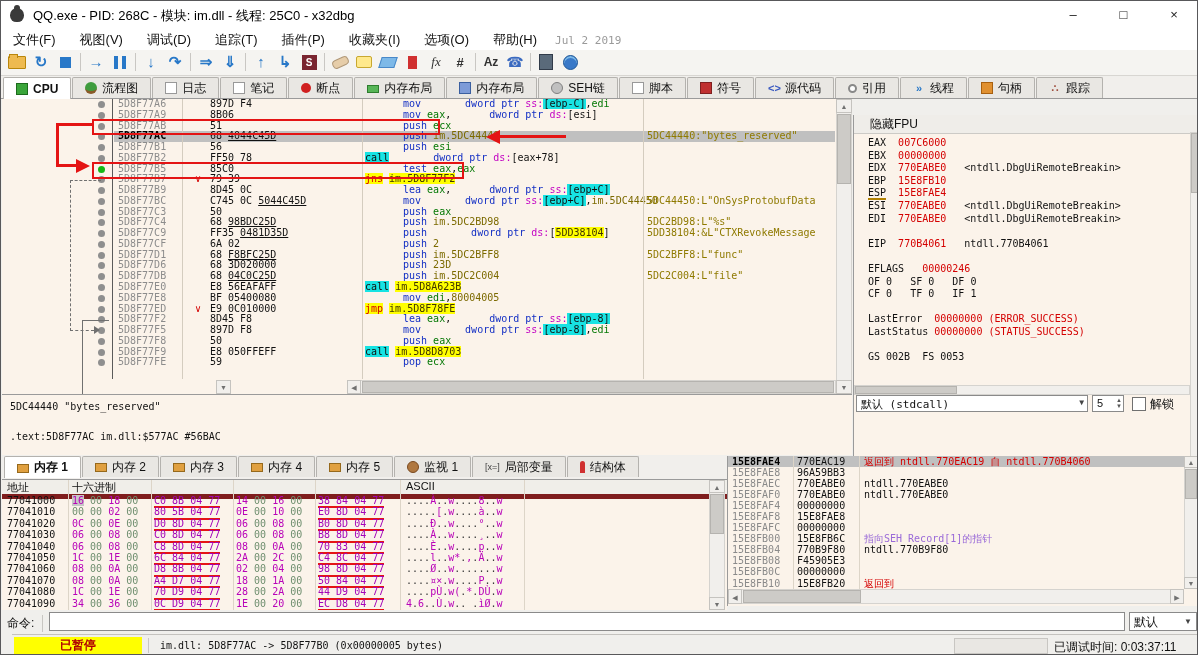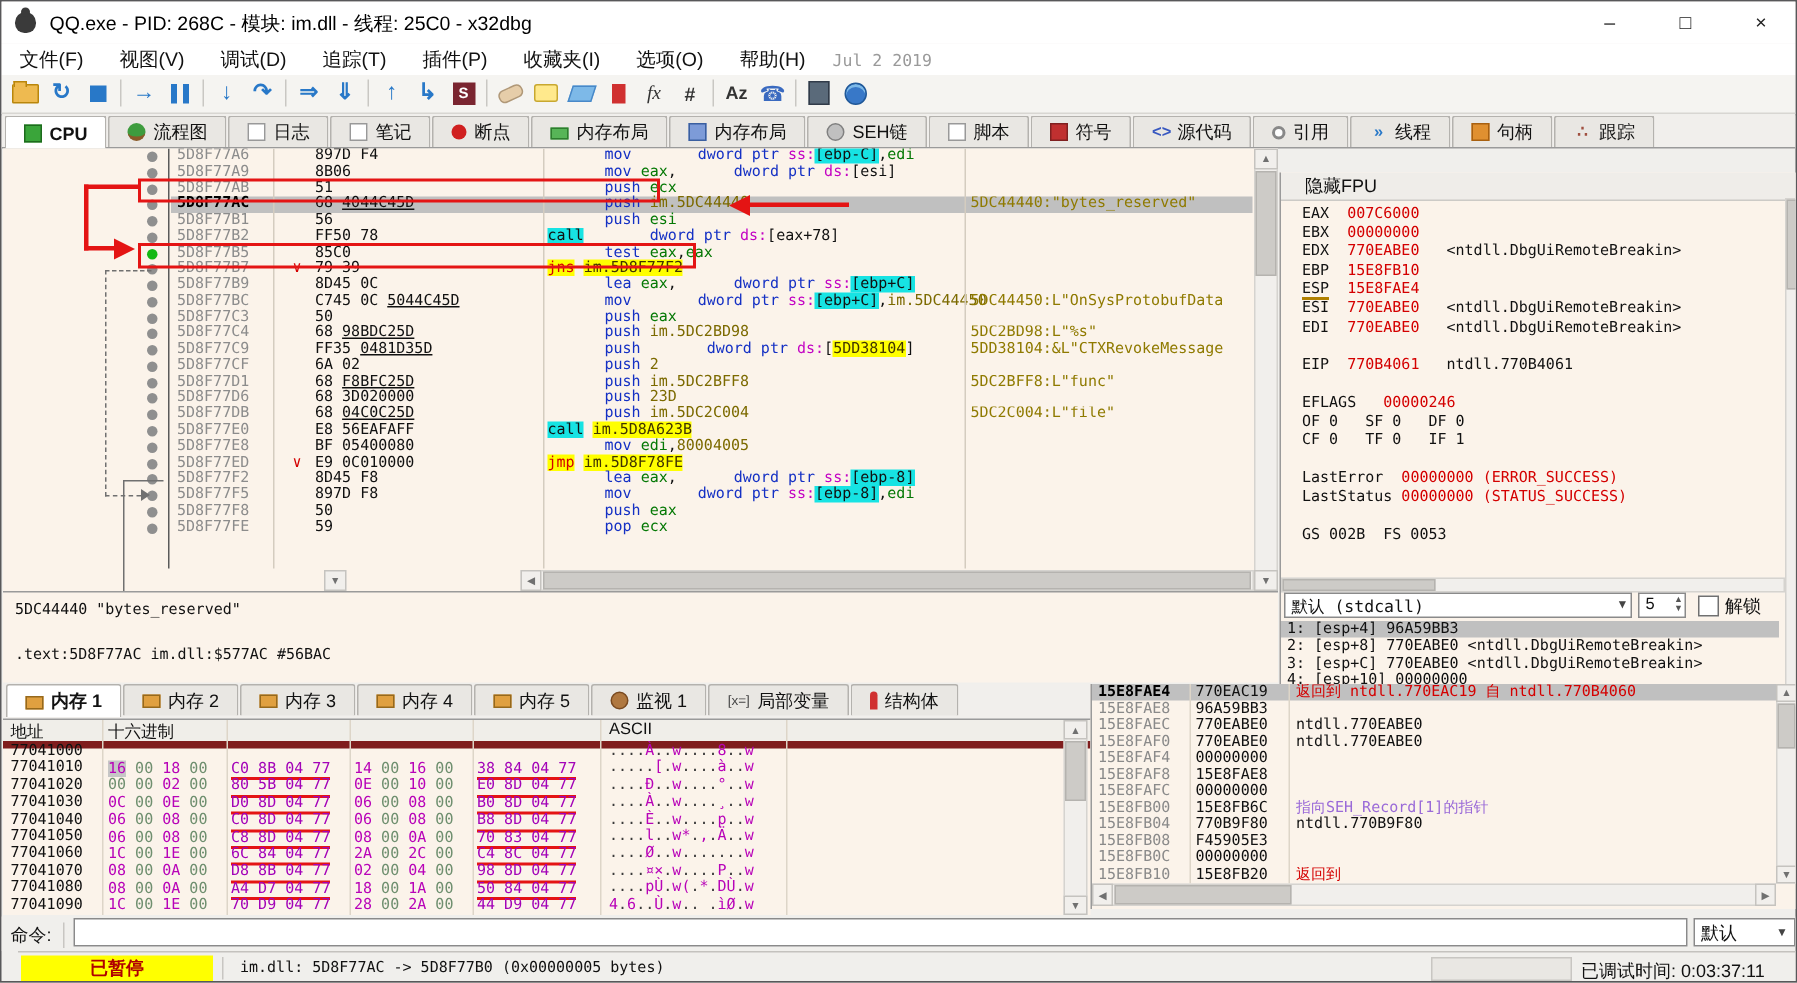--- a/index.html
+++ b/index.html
@@ -111,21 +111,21 @@
   .argrow{height:11.3px;line-height:11.3px;font-family:"DejaVu Sans Mono",monospace;font-size:10px;white-space:pre;padding-left:4px;}
   .argrow.sel{background:#c0c0c0;}
 
   
   #bottomtabs{position:absolute;left:1px;top:455px;width:725px;height:24px;background:#f1efec;border-bottom:1px solid #9a9a9a;box-sizing:border-box;padding-left:2px;}
   #dump{position:absolute;left:1px;top:479px;width:725px;height:130px;background:#fbf3ea;overflow:hidden;}
   #dump-head{position:absolute;left:0;top:0;width:100%;height:14px;background:#f0eee9;border-bottom:5px solid #7f1d1d;font-size:11px;}
   #dump-head span{position:absolute;top:0;}
   .mrow{position:relative;height:11.4px;line-height:11.4px;font-family:"DejaVu Sans Mono",monospace;font-size:10px;white-space:pre;}
   .m-addr{position:absolute;left:5px;color:#111;}
-  .m-g{position:absolute;margin-top:12px;}
+  .m-g{position:absolute;}
   .m-g.gp{border-bottom:2px solid #e41414;}
   .sg-z{color:#6f8f6f;} .sg-n{color:#b803b8;} .sg-p{color:#a303b8;}
   .sg-ad{color:#3a3a3a;} .sg-an{color:#b803b8;}
   .m-ascii{position:absolute;left:404px;}
   .m-cursor{background:#c6c6c6;}
   .dsep{position:absolute;top:0;width:1px;height:130px;background:#ddd5c8;}
   #stack{position:absolute;left:726px;top:455px;width:472px;height:150px;background:#fbf3ea;border-left:1px solid #9a9a9a;box-sizing:border-box;overflow:hidden;}
   .srow{position:relative;height:11.05px;line-height:11px;font-family:"DejaVu Sans Mono",monospace;font-size:10px;white-space:pre;}
   .srow.sel{background:#c0c0c0;}
   .st-addr{position:absolute;left:4px;color:#8a8a8a;}
@@ -274,20 +274,21 @@
         <div class="drow"><span class="dot"></span><span class="d-addr">5D8F77CF</span><span class="d-bytes"><span class="sg-b">6A 02</span></span><span class="d-instr"><span class="sg-mn">push </span><span class="sg-imm">2</span></span></div>
         <div class="drow"><span class="dot"></span><span class="d-addr">5D8F77D1</span><span class="d-bytes"><span class="sg-b">68 </span><span class="sg-bu">F8BFC25D</span></span><span class="d-instr"><span class="sg-mn">push </span><span class="sg-imm">im.5DC2BFF8</span></span><span class="d-comm"><span class="sg-cs">5DC2BFF8:L"func"</span></span></div>
         <div class="drow"><span class="dot"></span><span class="d-addr">5D8F77D6</span><span class="d-bytes"><span class="sg-b">68 3D020000</span></span><span class="d-instr"><span class="sg-mn">push </span><span class="sg-imm">23D</span></span></div>
         <div class="drow"><span class="dot"></span><span class="d-addr">5D8F77DB</span><span class="d-bytes"><span class="sg-b">68 </span><span class="sg-bu">04C0C25D</span></span><span class="d-instr"><span class="sg-mn">push </span><span class="sg-imm">im.5DC2C004</span></span><span class="d-comm"><span class="sg-cs">5DC2C004:L"file"</span></span></div>
         <div class="drow"><span class="dot"></span><span class="d-addr">5D8F77E0</span><span class="d-bytes"><span class="sg-b">E8 56EAFAFF</span></span><span class="d-instr"><span class="sg-mnc">call</span><span class="sg-pl"> </span><span class="sg-immy">im.5D8A623B</span></span></div>
         <div class="drow"><span class="dot"></span><span class="d-addr">5D8F77E8</span><span class="d-bytes"><span class="sg-b">BF 05400080</span></span><span class="d-instr"><span class="sg-mn">mov </span><span class="sg-reg">edi</span><span class="sg-pl">,</span><span class="sg-imm">80004005</span></span></div>
         <div class="drow"><span class="dot"></span><span class="d-addr">5D8F77ED</span><span class="d-jm">∨</span><span class="d-bytes"><span class="sg-b">E9 0C010000</span></span><span class="d-instr"><span class="sg-mnj">jmp</span><span class="sg-pl"> </span><span class="sg-immy">im.5D8F78FE</span></span></div>
         <div class="drow"><span class="dot"></span><span class="d-addr">5D8F77F2</span><span class="d-bytes"><span class="sg-b">8D45 F8</span></span><span class="d-instr"><span class="sg-mn">lea </span><span class="sg-reg">eax</span><span class="sg-pl">,</span><span class="sg-mn">dword ptr </span><span class="sg-seg">ss:</span><span class="sg-memh">[ebp-8]</span></span></div>
         <div class="drow"><span class="dot"></span><span class="d-addr">5D8F77F5</span><span class="d-bytes"><span class="sg-b">897D F8</span></span><span class="d-instr"><span class="sg-mn">mov </span><span class="sg-mn">dword ptr </span><span class="sg-seg">ss:</span><span class="sg-memh">[ebp-8]</span><span class="sg-pl">,</span><span class="sg-reg">edi</span></span></div>
         <div class="drow"><span class="dot"></span><span class="d-addr">5D8F77F8</span><span class="d-bytes"><span class="sg-b">50</span></span><span class="d-instr"><span class="sg-mn">push </span><span class="sg-reg">eax</span></span></div>
+        <div class="drow"><span class="dot"></span><span class="d-addr">5D8F77F9</span><span class="d-bytes"><span class="sg-b">E8 050FFEFF</span></span><span class="d-instr"><span class="sg-mnc">call</span><span class="sg-pl"> </span><span class="sg-immy">im.5D8D8703</span></span></div>
         <div class="drow"><span class="dot"></span><span class="d-addr">5D8F77FE</span><span class="d-bytes"><span class="sg-b">59</span></span><span class="d-instr"><span class="sg-mn">pop </span><span class="sg-reg">ecx</span></span></div>
       </div>
     <div id="colsep-dark"></div>
     <div class="vline" style="left:180px"></div>
     <div class="vline" style="left:360px"></div>
     <div class="vline" style="left:641px"></div>
 
     <div class="abs" style="left:68px;top:81px;width:30px;height:150px;border-left:1px dashed #707070;border-top:1px dashed #707070;"></div>
     <div class="abs" style="left:68px;top:231px;width:24px;border-top:1px dashed #707070;"></div>
     <div class="abs" style="left:92px;top:227px;width:0;height:0;border-top:4px solid transparent;border-bottom:4px solid transparent;border-left:6px solid #707070;"></div>
@@ -341,27 +342,20 @@
         <div class="rline"><span class="sg-rn">GS 002B  FS 0053</span></div>
       </div>
     <div class="sb" style="left:0;top:270px;width:336px;height:10px;"></div>
     <div class="sb-thumb" style="left:1px;top:271px;width:102px;height:8px;"></div>
     <div id="conv-row">
       <div id="conv-dd"><span>默认 (stdcall)</span><span class="dd-arrow">▼</span></div>
       <div id="conv-spin"><span>5</span><span class="spin">▲<br>▼</span></div>
       <div id="conv-check"></div>
       <div id="conv-label">解锁</div>
     </div>
-    <div id="args">
-        <div class="argrow sel">1: [esp+4] 96A59BB3</div>
-        <div class="argrow">2: [esp+8] 770EABE0 &lt;ntdll.DbgUiRemoteBreakin&gt;</div>
-        <div class="argrow">3: [esp+C] 770EABE0 &lt;ntdll.DbgUiRemoteBreakin&gt;</div>
-        <div class="argrow">4: [esp+10] 00000000</div>
-        <div class="argrow">5: [esp+14] 15E8FAE8</div>
-      </div>
     <div class="sb" style="left:336px;top:17px;width:9px;height:339px;"></div>
     <div class="sb-thumb" style="left:337px;top:18px;width:7px;height:60px;"></div>
   </div>
 
   <div id="bottomtabs"><span class="vtab sel">
         <span class="ti ti-mem"></span>
         <span>内存 1</span>
       </span><span class="vtab">
         <span class="ti ti-mem"></span>
         <span>内存 2</span>

